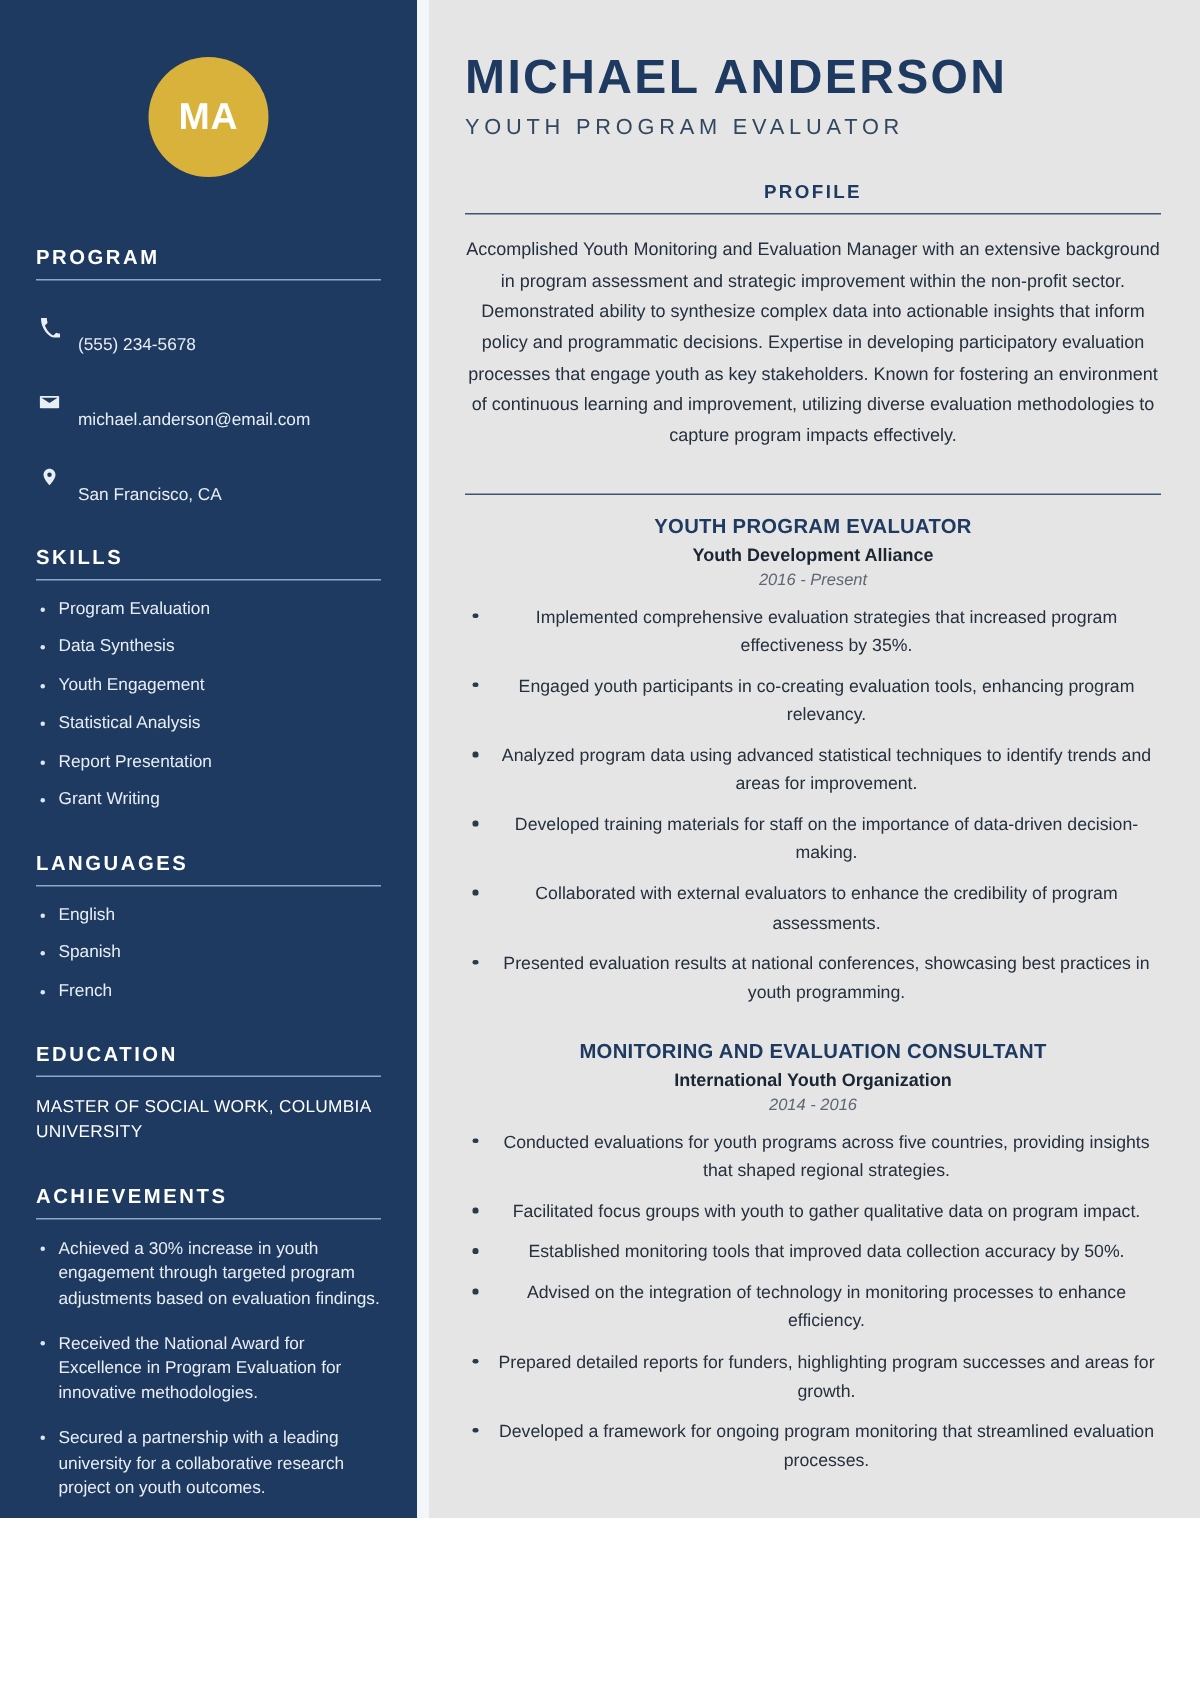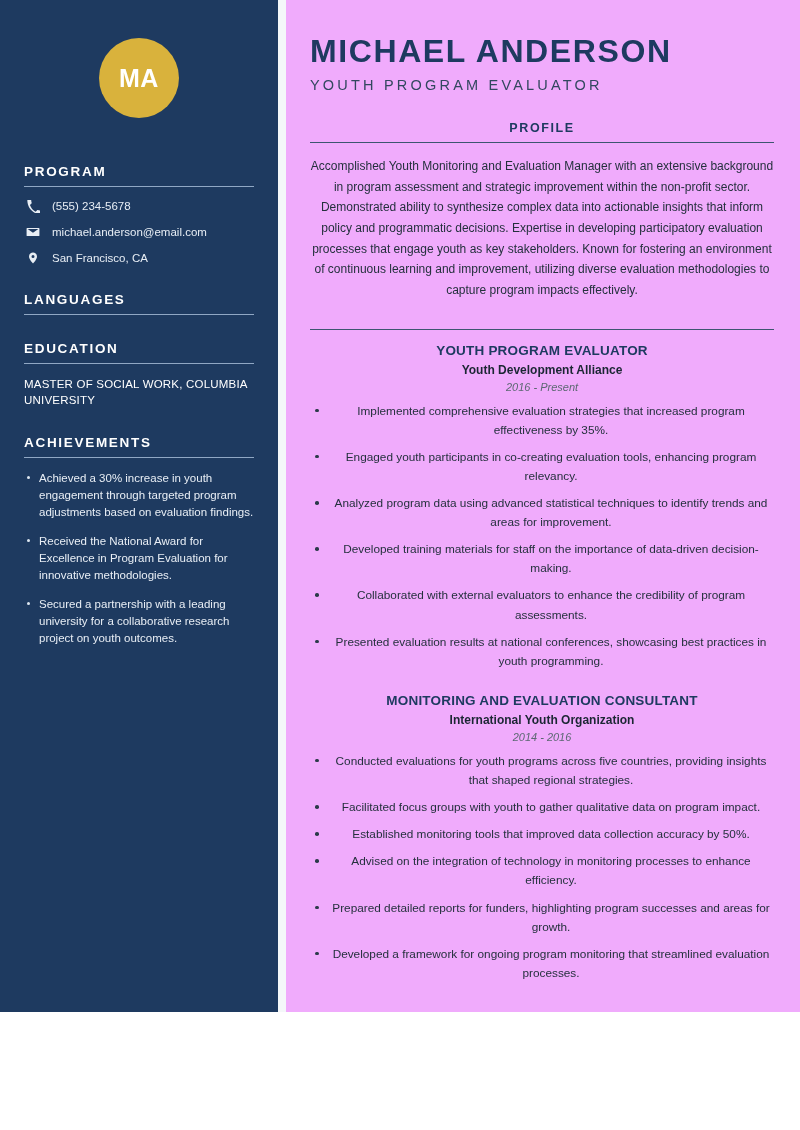--- a/index.html
+++ b/index.html
@@ -74,20 +74,21 @@
     margin-right: 10px;
     display: flex;
     align-items: center;
     justify-content: center;
   }
   .contact-icon svg { display: block; }
   .contact-text {
     font-size: 11.5px;
     color: #e8eef5;
     line-height: 1.3;
+    margin-top: 24px;
   }
 
   .side-list {
     list-style: none;
     margin: 0;
     padding: 0;
   }
   .side-list li {
     position: relative;
     padding-left: 15px;
@@ -121,21 +122,21 @@
   }
 
   
   .gap {
     width: 8px;
     min-width: 8px;
     background: #f4f7f9;
   }
   .main {
     flex: 1;
-    background: #f0abfc;
+    background: #e5e5e5;
     box-sizing: border-box;
     padding: 34px 26px 30px 24px;
   }
 
   .name {
     font-size: 32px;
     font-weight: bold;
     color: #1e3a60;
     letter-spacing: 1.6px;
     line-height: 1.1;
@@ -249,24 +250,41 @@
       <div class="contact-row">
         <span class="contact-icon">
           <svg width="12" height="14" viewBox="0 0 24 24" fill="#e8eef5">
             <path d="M12 1C7.6 1 4 4.6 4 9c0 6 8 14 8 14s8-8 8-14c0-4.4-3.6-8-8-8zm0 11a3 3 0 110-6 3 3 0 010 6z"></path>
           </svg>
         </span>
         <span class="contact-text">San Francisco, CA</span>
       </div>
     </section>
 
+    <section class="side-section">
+      <div class="side-heading">SKILLS</div>
+      <div class="side-rule"></div>
+      <ul class="side-list">
+        <li>Program Evaluation</li>
+        <li>Data Synthesis</li>
+        <li>Youth Engagement</li>
+        <li>Statistical Analysis</li>
+        <li>Report Presentation</li>
+        <li>Grant Writing</li>
+      </ul>
+    </section>
 
     <section class="side-section">
       <div class="side-heading">LANGUAGES</div>
       <div class="side-rule"></div>
+      <ul class="side-list">
+        <li>English</li>
+        <li>Spanish</li>
+        <li>French</li>
+      </ul>
     </section>
 
     <section class="side-section">
       <div class="side-heading">EDUCATION</div>
       <div class="side-rule"></div>
       <div class="edu-entry">MASTER OF SOCIAL WORK, COLUMBIA UNIVERSITY</div>
     </section>
 
     <section class="side-section">
       <div class="side-heading">ACHIEVEMENTS</div>

